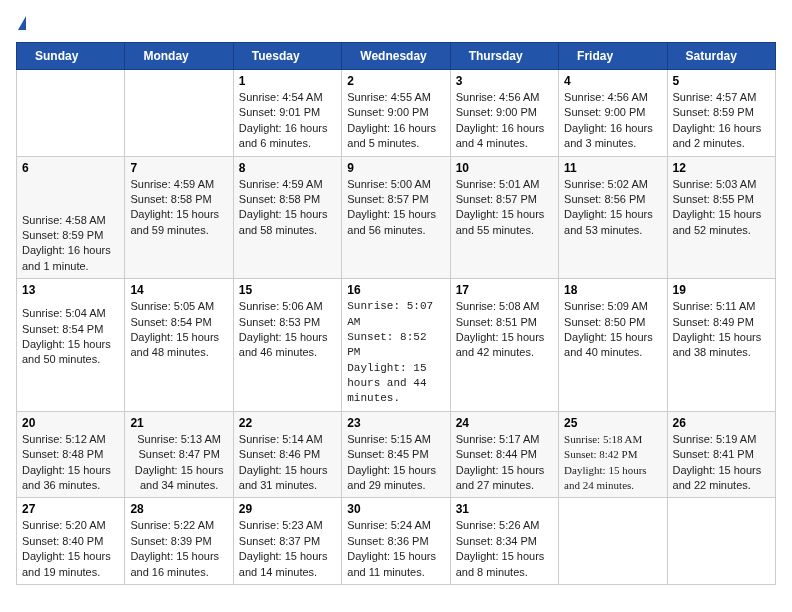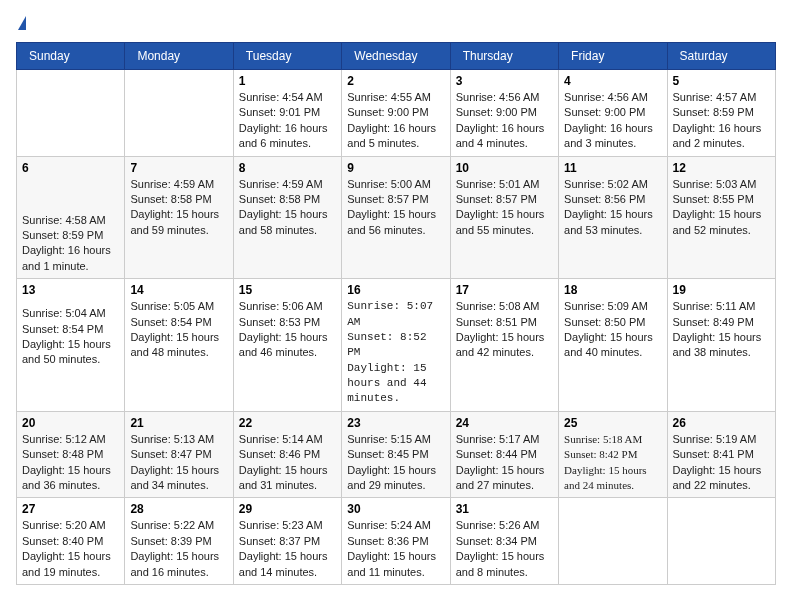--- a/index.html
+++ b/index.html
@@ -54,24 +54,24 @@
       color: #333;
     }
     .calendar {
       width: 100%;
       border-collapse: collapse;
       font-size: 11px;
     }
     .calendar th {
       background: #2255aa;
       color: #fff;
-      padding: 6px 12px;
+      padding: 6px 18px;
       text-align: left;
       font-size: 12px;
-      font-weight: normal;
+      font-weight: bold;
       border: 1px solid #1a3d88;
     }
     .calendar td {
       border: 1px solid #ccc;
       vertical-align: top;
       padding: 4px 5px;
       width: 108px;
       min-height: 80px;
       background: #fff;
     }
@@ -246,21 +246,21 @@
       </tr>
       <tr>
         <td>
           <span class="day-num">20</span>
           <div class="day-info" style="white-space: pre-line;">Sunrise: 5:12 AM
 Sunset: 8:48 PM
 Daylight: 15 hours and 36 minutes.</div>
         </td>
         <td>
           <span class="day-num">21</span>
-          <div class="day-info" style="white-space: pre-line;">Sunrise: 5:13 AM
+          <div class="day-info" style="white-space: pre-line; text-align: center;">Sunrise: 5:13 AM
 Sunset: 8:47 PM
 Daylight: 15 hours and 34 minutes.</div>
         </td>
         <td>
           <span class="day-num">22</span>
           <div class="day-info" style="white-space: pre-line;">Sunrise: 5:14 AM
 Sunset: 8:46 PM
 Daylight: 15 hours and 31 minutes.</div>
         </td>
         <td>

